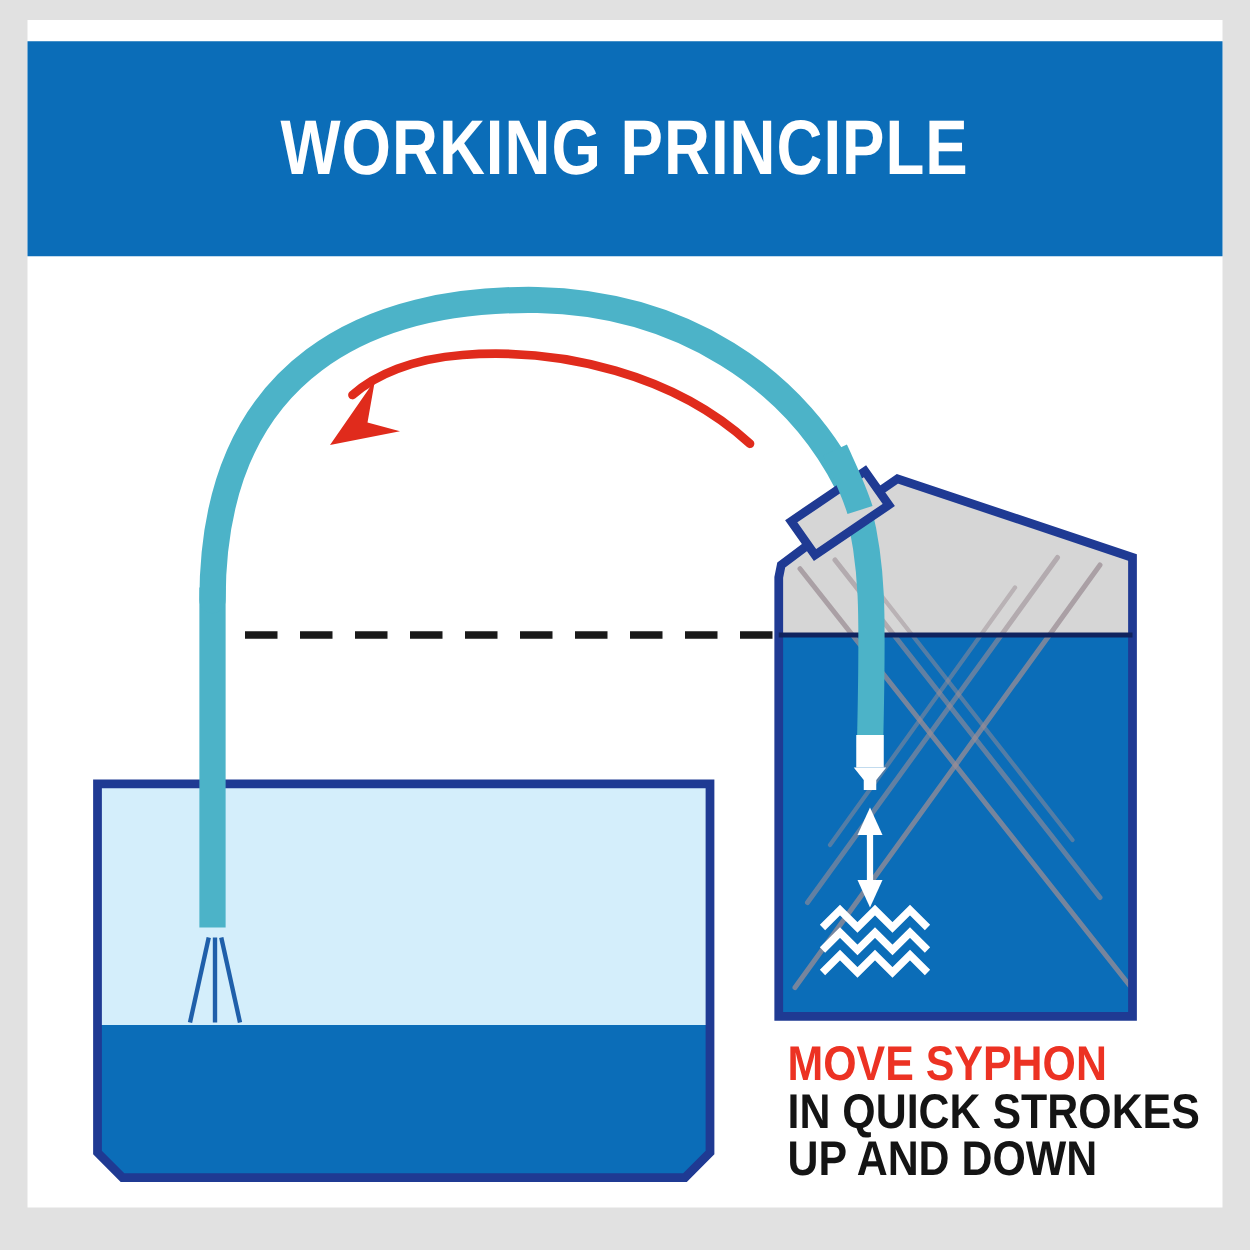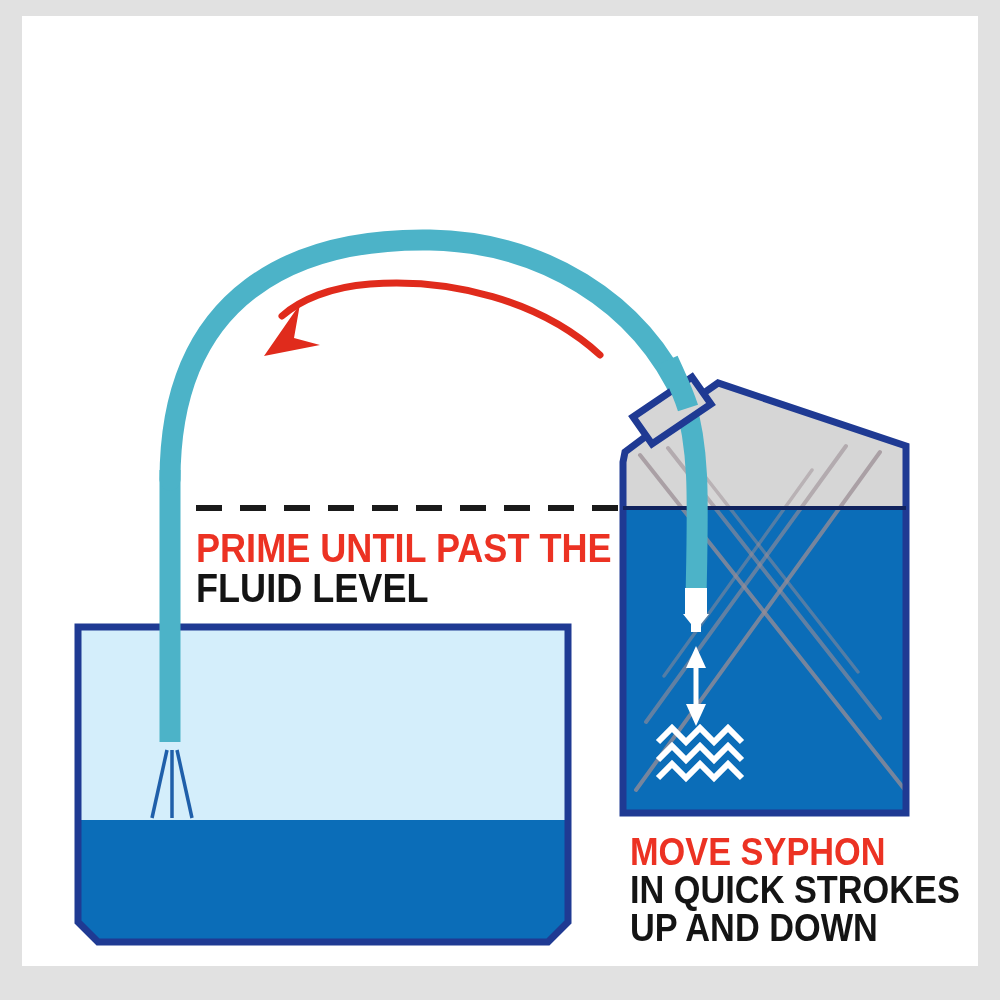--- a/index.html
+++ b/index.html
@@ -97,20 +97,23 @@
     transform-origin: left center;
   }
 </style>
 </head>
 <body>
 
 <div id="stage">
 
   <div id="card"></div>
 
+  <div id="header-banner">
+    <div id="header-title">WORKING PRINCIPLE</div>
+  </div>
 
   <svg id="illustration" viewBox="0 0 1000 1000">
 
     <defs>
       <clipPath id="clip-can-fluid">
 
         <path d="M623,508 L623,813 L906,813 L906,508 Z"></path>
       </clipPath>
       <clipPath id="clip-can-air">
         <path d="M623,462 L625,452 L705,392 L718,383 L906,446 L906,508 L623,508 Z"></path>
@@ -196,24 +199,20 @@
 
     <line x1="196" y1="508" x2="627" y2="508" stroke="#1a1a1a" stroke-width="6" stroke-dasharray="26 18"></line>
 
     <g>
       <path d="M600,355 C540,300 450,278 370,284 C330,287 300,300 282,316" fill="none" stroke="#e02b1c" stroke-width="7" stroke-linecap="round"></path>
       <path d="M264,356 L300,304 L294,338 L320,345 Z" fill="#e02b1c"></path>
     </g>
 
   </svg>
 
-  <div id="callout-prime" class="callout">
-    <span class="line-red">PRIME UNTIL PAST THE</span>
-    <span class="line-dark">FLUID LEVEL</span>
-  </div>
 
   <div id="callout-move" class="callout">
     <span class="line-red">MOVE SYPHON</span>
     <span class="line-dark">IN QUICK STROKES</span>
     <span class="line-dark">UP AND DOWN</span>
   </div>
 
 </div>
 
 </body></html>

